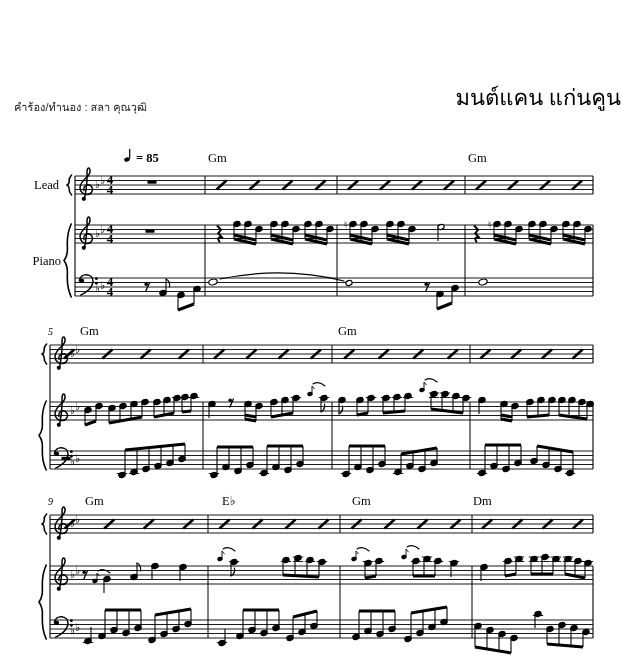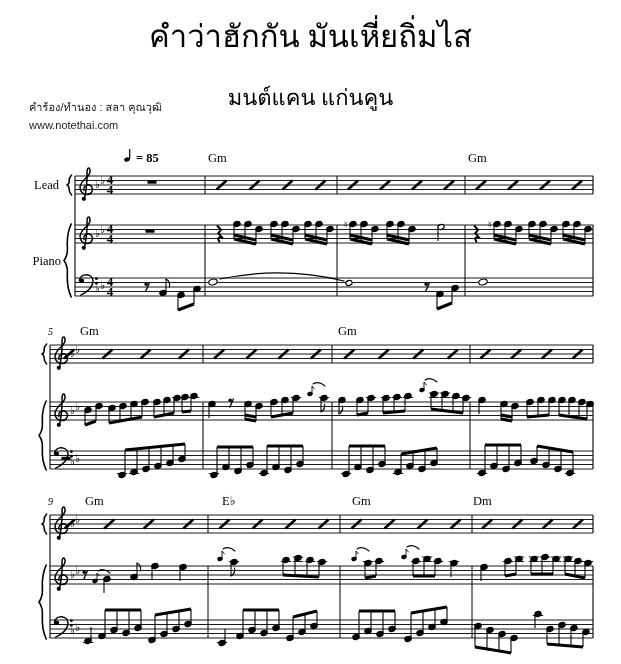--- a/index.html
+++ b/index.html
@@ -1,34 +1,32 @@
 <!DOCTYPE html>
 <html><head>
 <meta charset="utf-8">
 <style>
   html,body{margin:0;padding:0;background:#ffffff;}
   #page{position:relative;width:621px;height:664px;background:#fff;overflow:hidden;
         font-family:"Liberation Serif","DejaVu Serif",serif;color:#000;}
   #song-title{position:absolute;top:14px;left:0;width:100%;text-align:center;
         font-size:31px;line-height:1.5;font-weight:400;}
-  #artist-name{position:absolute;top:80px;left:0;width:100%;text-align:center;
+  #artist-name{position:absolute;top:80px;left:0;width:100%;text-align:right;
         font-size:22px;font-weight:400;}
-  #credits{position:absolute;top:98px;left:29px;font-family:"Liberation Sans","DejaVu Sans",sans-serif;
+  #credits{position:absolute;top:98px;left:14px;font-family:"Liberation Sans","DejaVu Sans",sans-serif;
         font-size:11px;line-height:18px;color:#222;}
   #score-svg{position:absolute;left:0;top:0;}
 </style>
 </head>
 <body>
 <div id="page">
 
-  <div id="song-title">คำว่าฮักกัน มันเหี่ยถิ่มไส</div>
   <div id="artist-name">มนต์แคน แก่นคูน</div>
   <div id="credits">
     <div>คำร้อง/ทำนอง : สลา คุณวุฒิ</div>
-    <div>www.notethai.com</div>
   </div>
   <svg id="score-svg" width="621" height="664" viewBox="0 0 621 664">
       <g>
         <line x1="75" y1="176" x2="593" y2="176" stroke="#000" stroke-width="0.9"></line>
         <line x1="75" y1="180.5" x2="593" y2="180.5" stroke="#000" stroke-width="0.9"></line>
         <line x1="75" y1="185" x2="593" y2="185" stroke="#000" stroke-width="0.9"></line>
         <line x1="75" y1="189.5" x2="593" y2="189.5" stroke="#000" stroke-width="0.9"></line>
         <line x1="75" y1="194" x2="593" y2="194" stroke="#000" stroke-width="0.9"></line>
         <line x1="75" y1="225" x2="593" y2="225" stroke="#000" stroke-width="0.9"></line>
         <line x1="75" y1="229.5" x2="593" y2="229.5" stroke="#000" stroke-width="0.9"></line>

